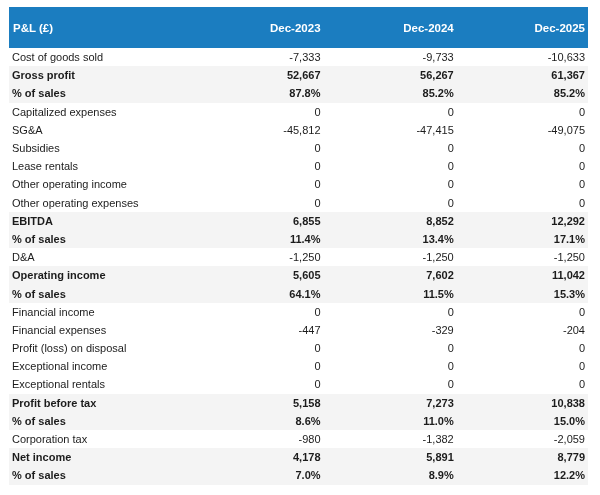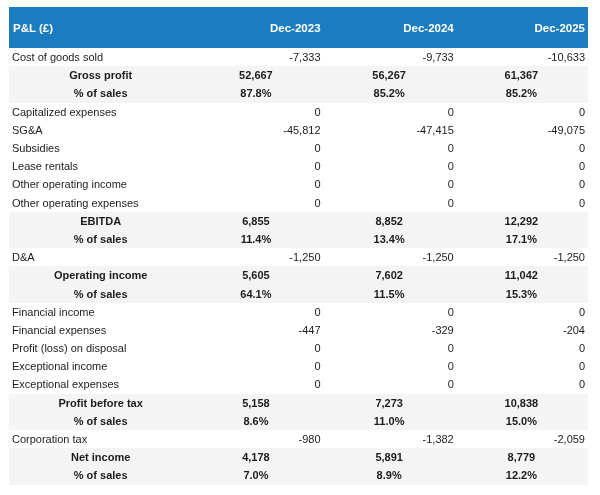--- a/index.html
+++ b/index.html
@@ -57,21 +57,20 @@
     background: #ffffff;
   }
   td.lbl {
     text-align: left;
     padding-left: 3px;
     white-space: nowrap;
   }
   tbody tr.em td {
     background: var(--row-shaded-bg, #f4f4f4);
     font-weight: bold;
-    text-align: center;
   }
 </style>
 </head>
 <body>
 
 <div class="page">
   <table class="pnl">
     <colgroup>
       <col class="c-label">
       <col class="c-num">
@@ -189,21 +188,21 @@
     <td class="num">0</td>
     <td class="num">0</td>
   </tr>
         <tr>
     <td class="lbl">Exceptional income</td>
     <td class="num">0</td>
     <td class="num">0</td>
     <td class="num">0</td>
   </tr>
         <tr>
-    <td class="lbl">Exceptional expenses</td>
+    <td class="lbl">Exceptional rentals</td>
     <td class="num">0</td>
     <td class="num">0</td>
     <td class="num">0</td>
   </tr>
         <tr class="em">
     <td class="lbl">Profit before tax</td>
     <td class="num">5,158</td>
     <td class="num">7,273</td>
     <td class="num">10,838</td>
   </tr>

